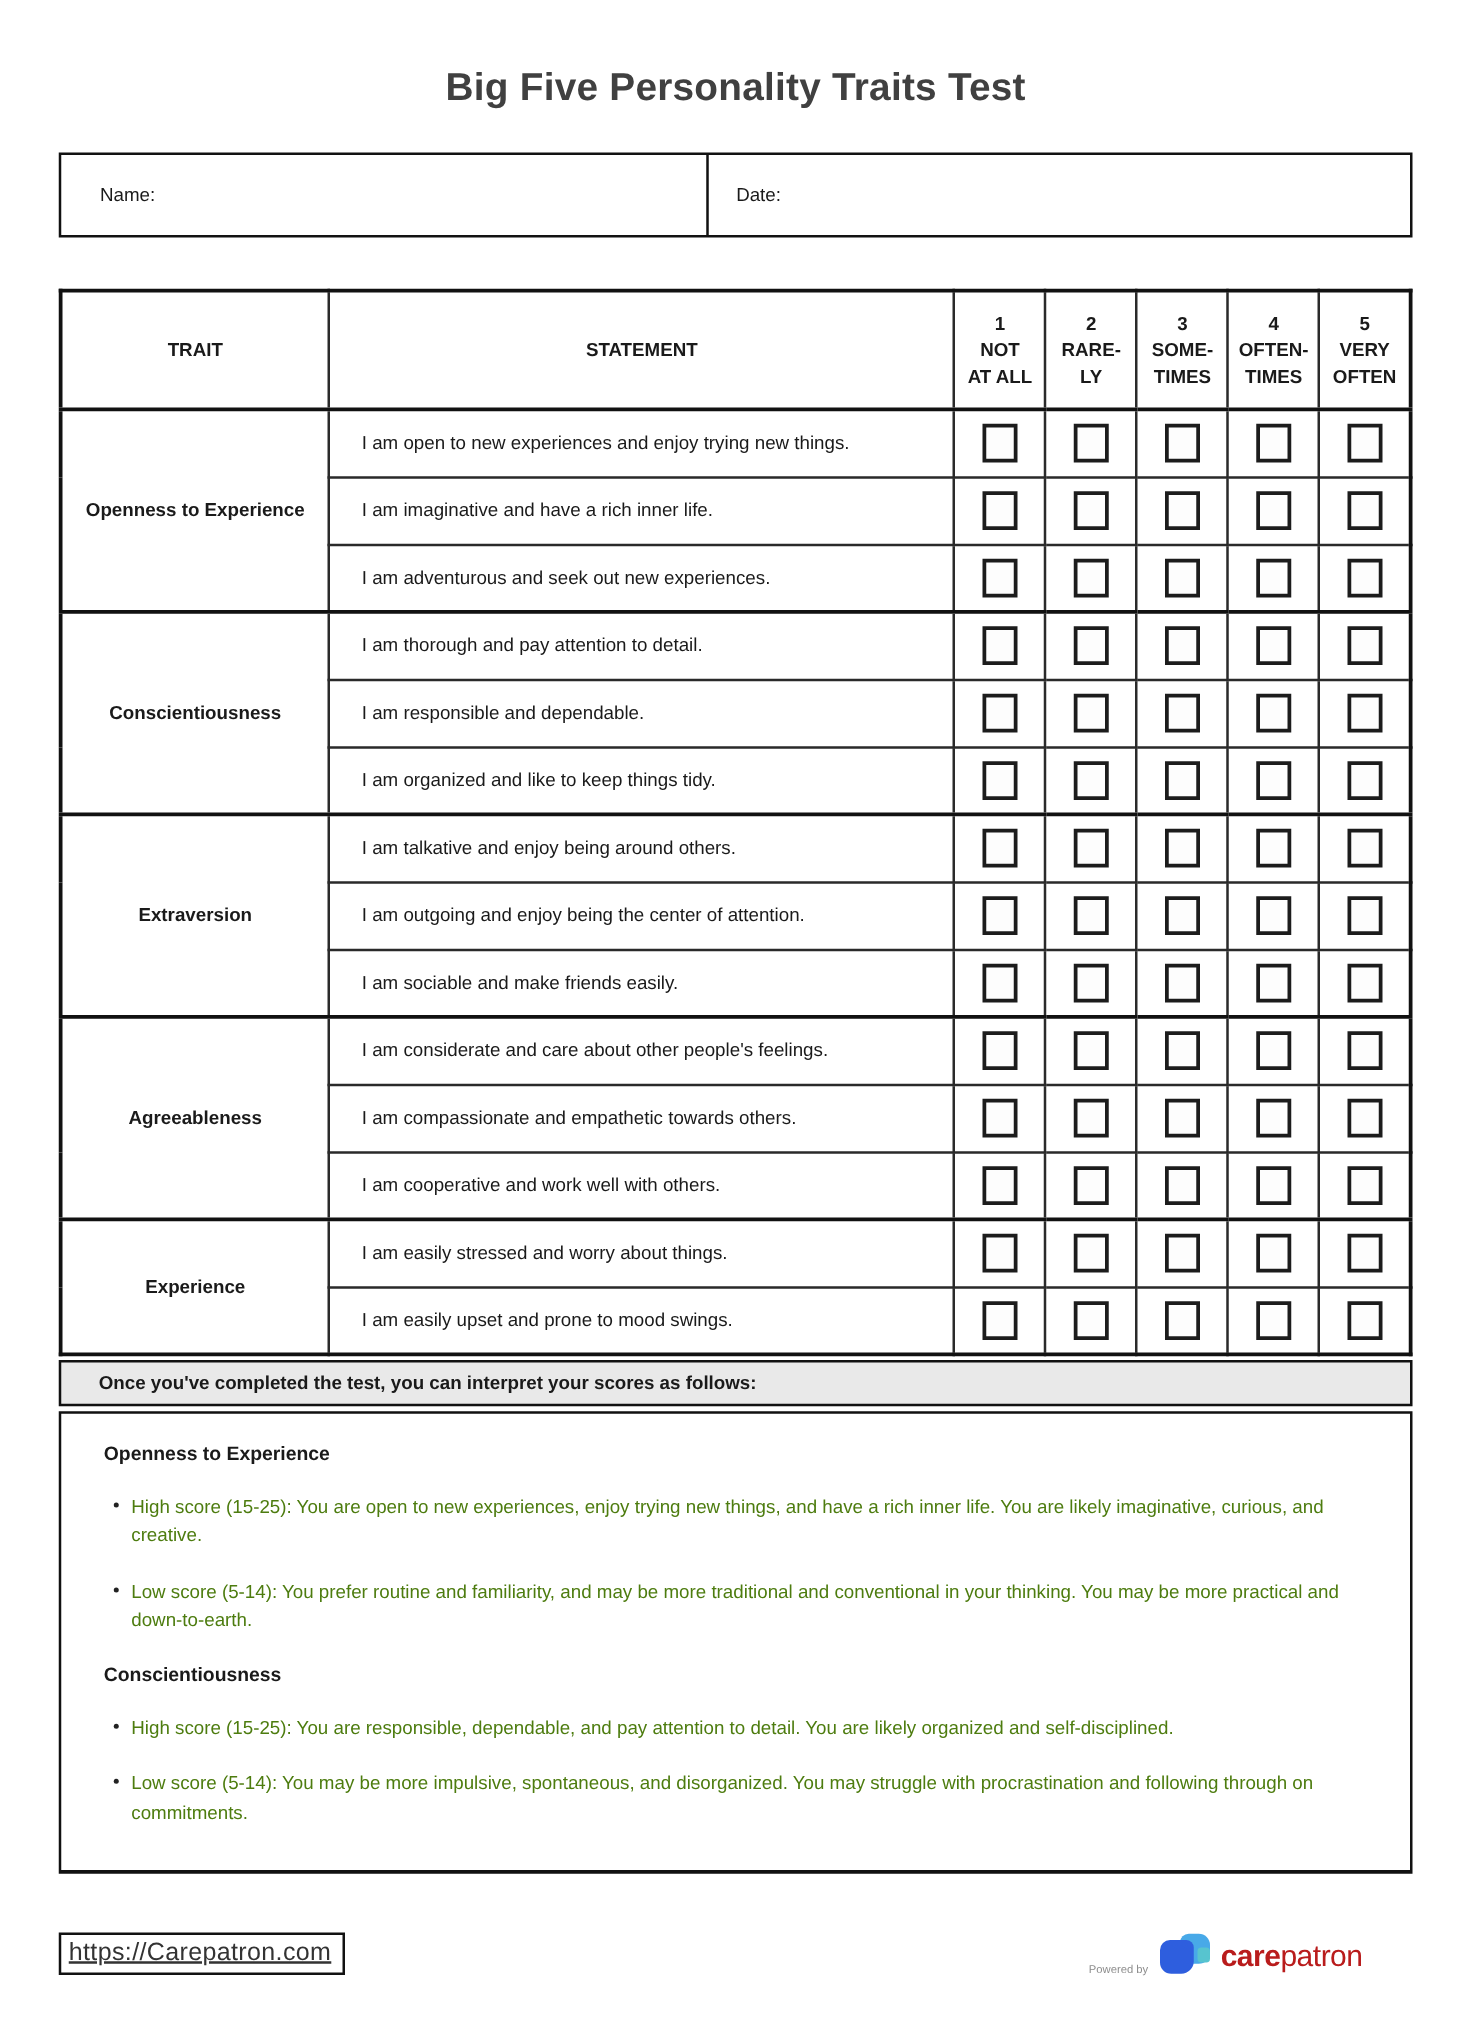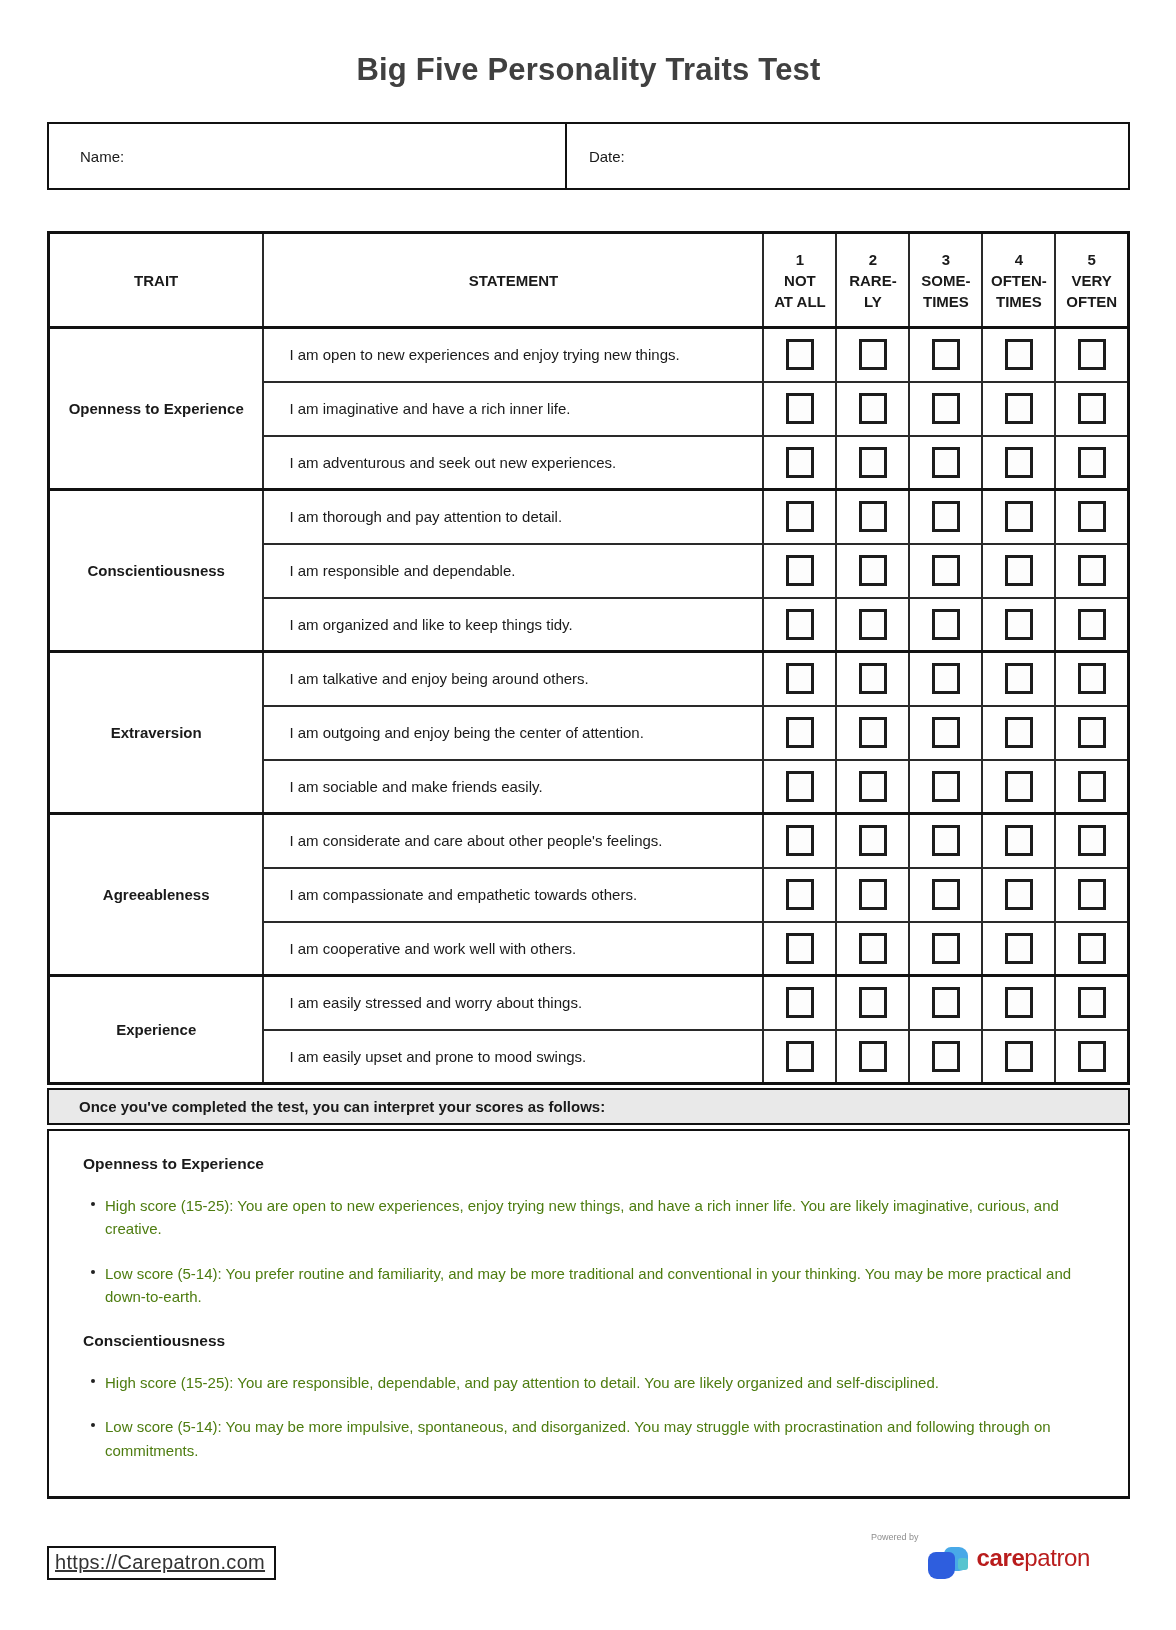--- a/index.html
+++ b/index.html
@@ -143,21 +143,21 @@
   }
   .footer-link {
     display: inline-block;
     border: 2.5px solid #111;
     padding: 3px 9px 4px 6px;
     font-size: 20px;
     color: #333;
     text-decoration: underline;
     letter-spacing: 0.3px;
   }
-  .powered-block { display: flex; align-items: flex-start; }
+  .powered-block { display: flex; align-items: flex-end; }
   .powered-by {
     font-size: 9px;
     color: #8e8e8e;
     margin-right: 9px;
     margin-top: -14px;
   }
   .logo-mark {
     position: relative;
     width: 42px;
     height: 34px;

